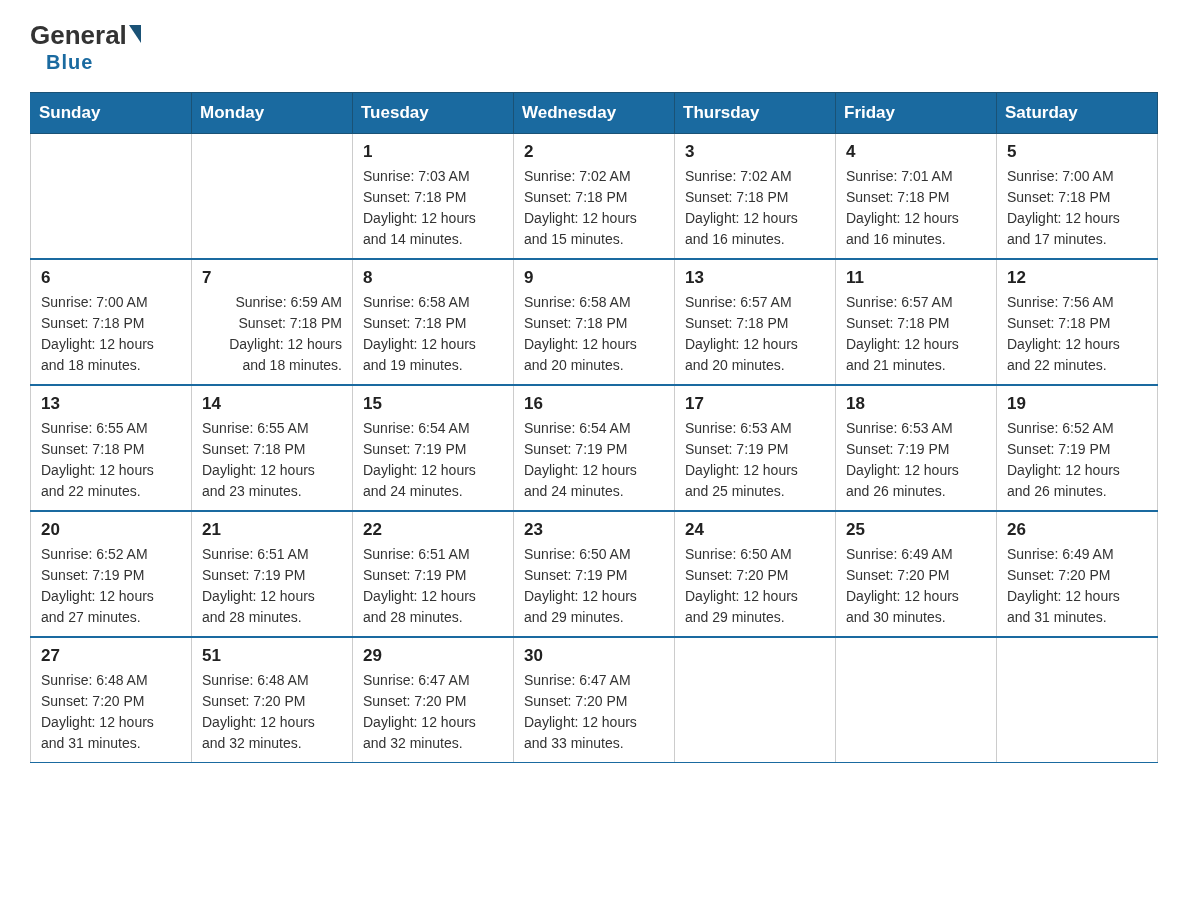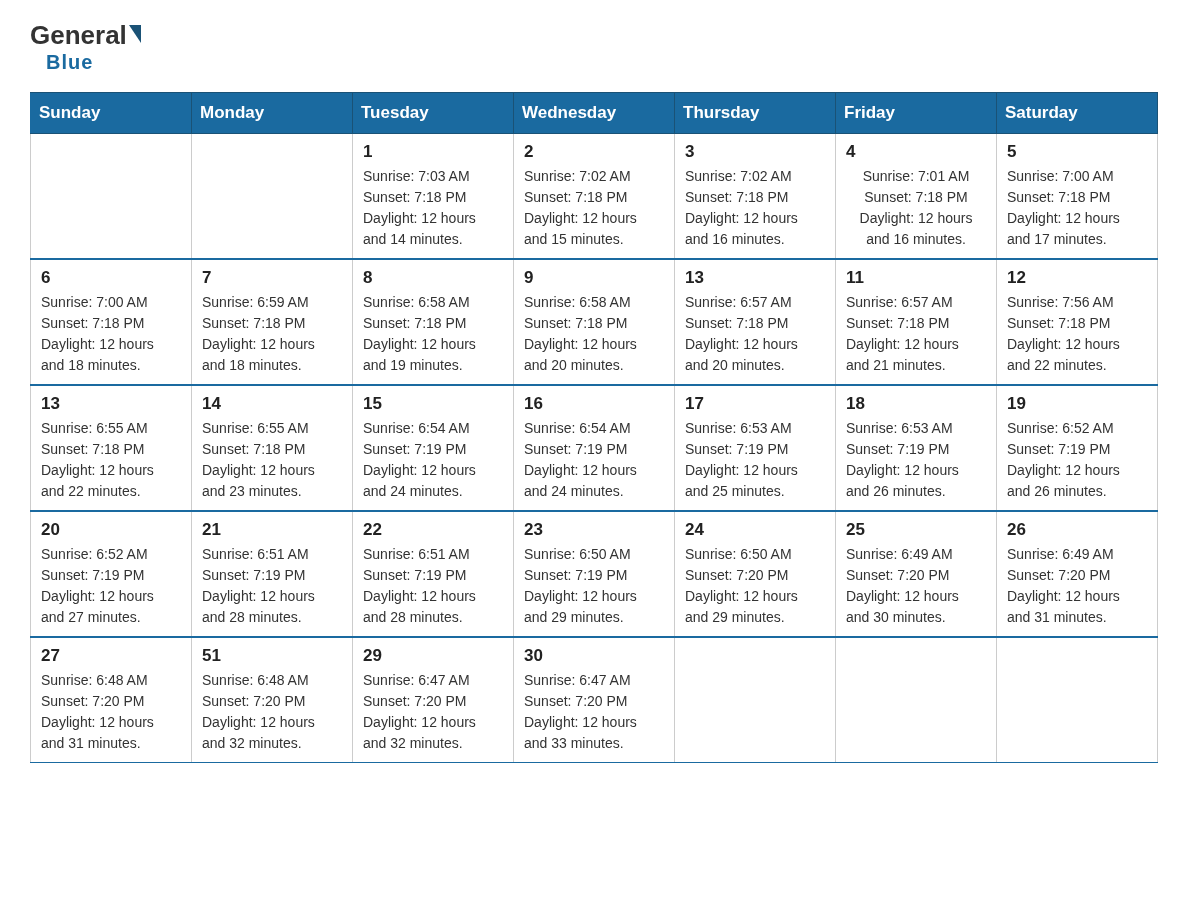--- a/index.html
+++ b/index.html
@@ -155,21 +155,21 @@
         </td>
         <td>
           <span class="day-number">3</span>
           <div class="day-info" style="white-space: pre-line;">Sunrise: 7:02 AM
 Sunset: 7:18 PM
 Daylight: 12 hours
 and 16 minutes.</div>
         </td>
         <td>
           <span class="day-number">4</span>
-          <div class="day-info" style="white-space: pre-line; text-align: center;">Sunrise: 7:01 AM
+          <div class="day-info" style="white-space: pre-line;">Sunrise: 7:01 AM
 Sunset: 7:18 PM
 Daylight: 12 hours
 and 16 minutes.</div>
         </td>
         <td>
           <span class="day-number">5</span>
           <div class="day-info" style="white-space: pre-line;">Sunrise: 7:00 AM
 Sunset: 7:18 PM
 Daylight: 12 hours
 and 17 minutes.</div>
@@ -178,21 +178,21 @@
       <tr class="row-border-top">
         <td>
           <span class="day-number">6</span>
           <div class="day-info" style="white-space: pre-line;">Sunrise: 7:00 AM
 Sunset: 7:18 PM
 Daylight: 12 hours
 and 18 minutes.</div>
         </td>
         <td>
           <span class="day-number">7</span>
-          <div class="day-info" style="white-space: pre-line;">Sunrise: 6:59 AM
+          <div class="day-info" style="white-space: pre-line; text-align: right;">Sunrise: 6:59 AM
 Sunset: 7:18 PM
 Daylight: 12 hours
 and 18 minutes.</div>
         </td>
         <td>
           <span class="day-number">8</span>
           <div class="day-info" style="white-space: pre-line;">Sunrise: 6:58 AM
 Sunset: 7:18 PM
 Daylight: 12 hours
 and 19 minutes.</div>

